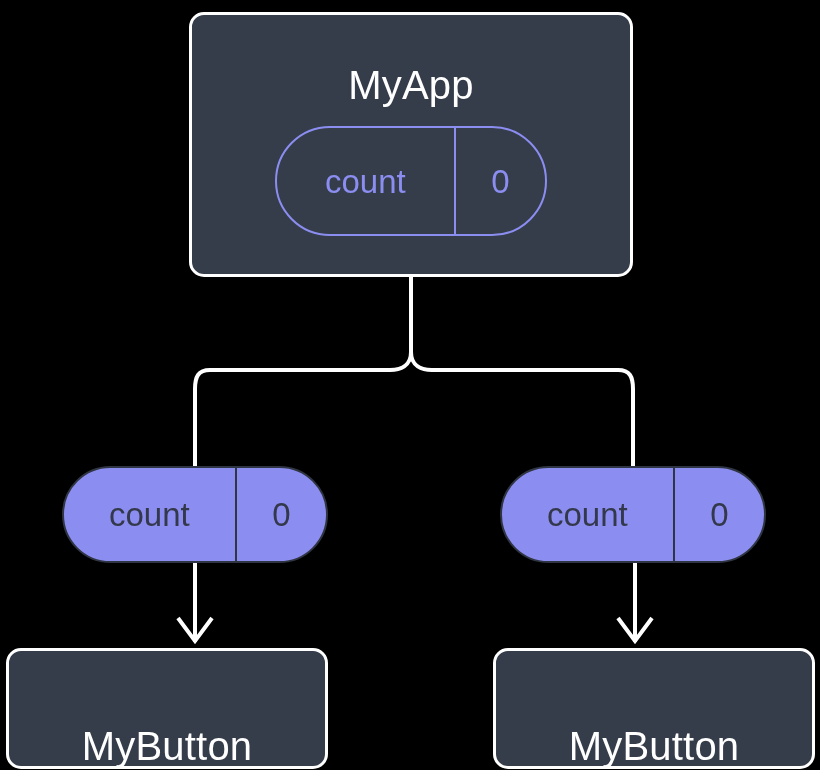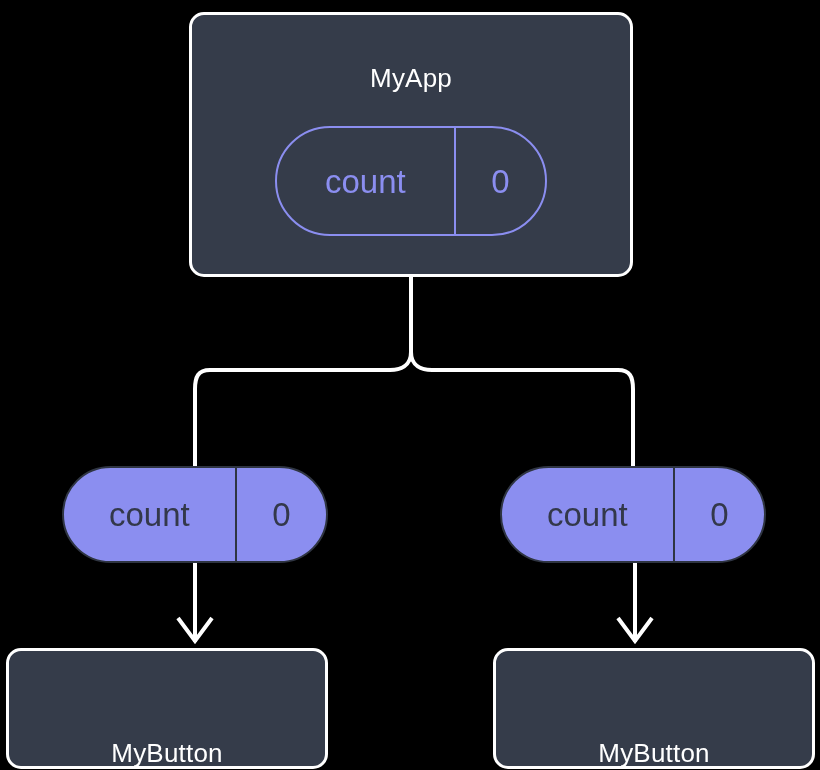--- a/index.html
+++ b/index.html
@@ -44,21 +44,21 @@
     border: 3px solid #ffffff;
     border-radius: 15px;
     z-index: 2;
     display: flex;
     flex-direction: column;
     align-items: center;
   }
 
   .card-title {
     color: #ffffff;
-    font-size: 26px;
+    font-size: 40px;
     font-weight: 400;
     letter-spacing: 0.2px;
     line-height: 1;
     white-space: nowrap;
   }
 
   
   #card-root {
     left: 189px;
     top: 12px;

